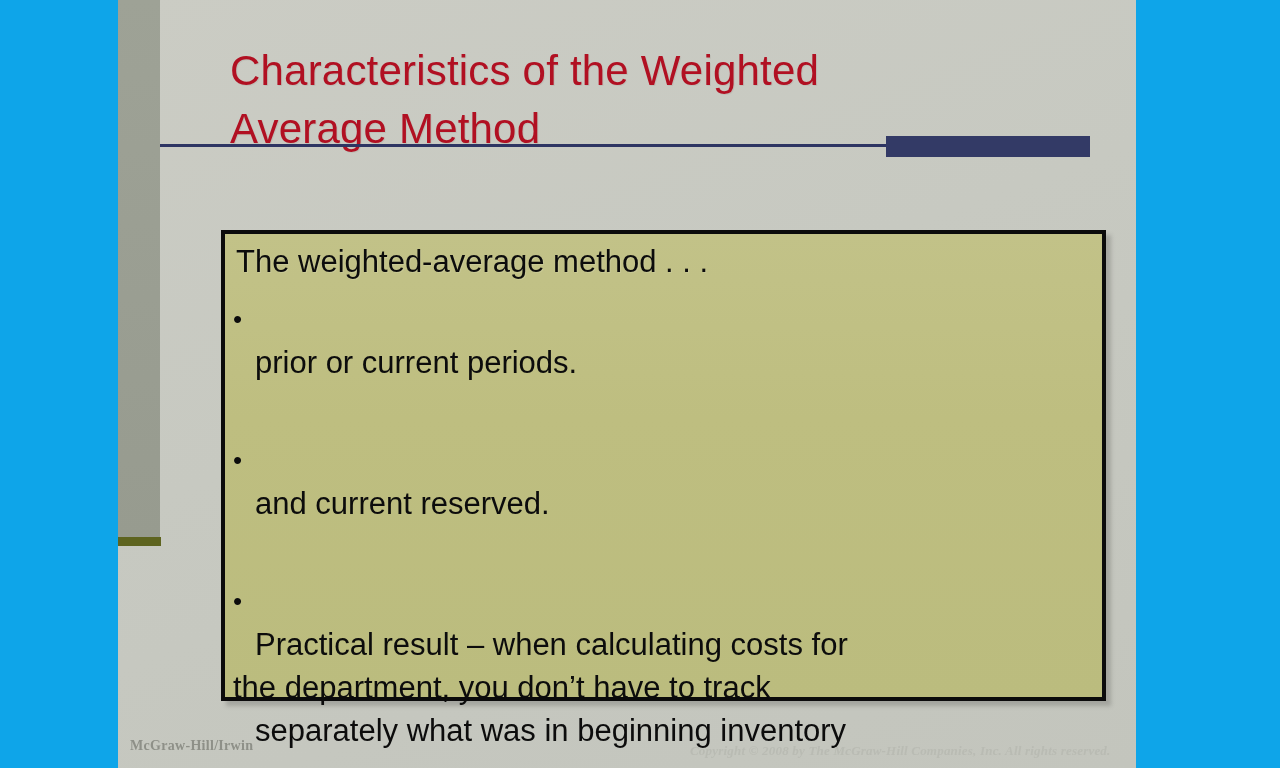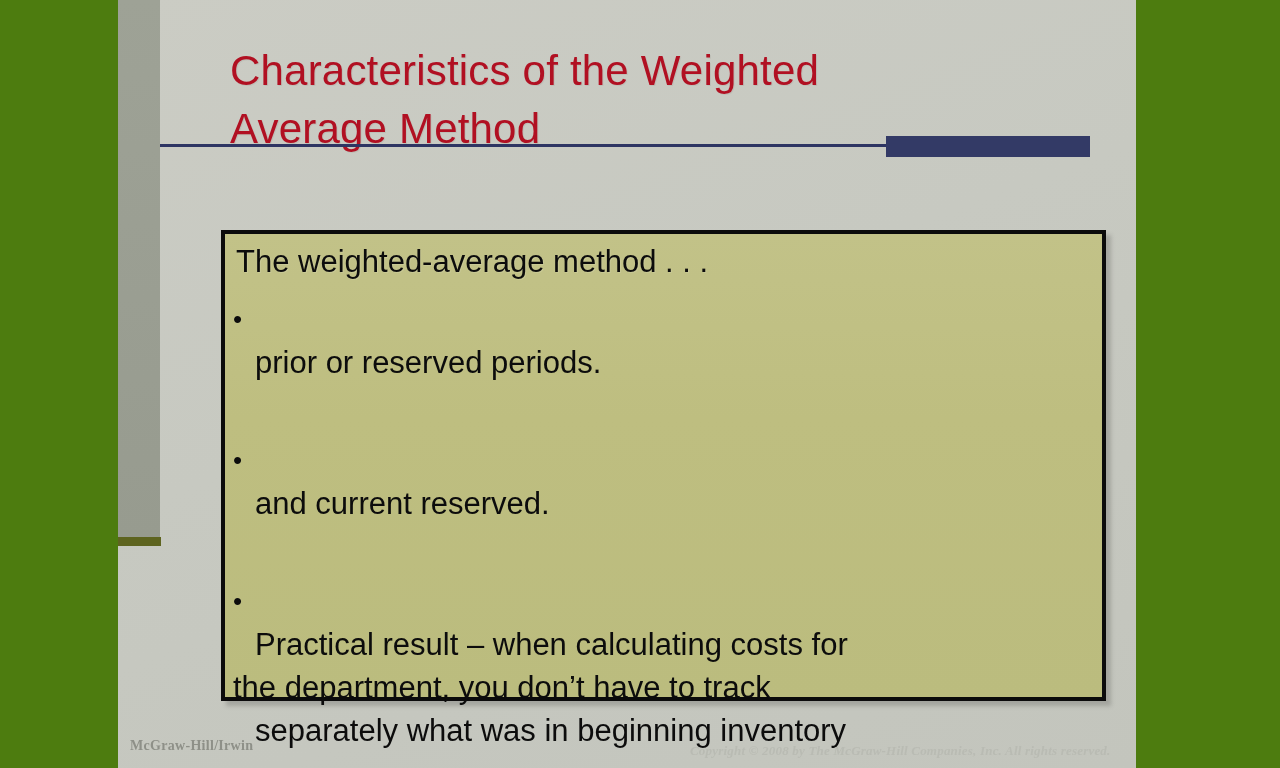--- a/index.html
+++ b/index.html
@@ -8,21 +8,21 @@
     background: #000000;
     width: 1280px;
     height: 768px;
     overflow: hidden;
   }
 
   #slide-root {
     position: relative;
     width: 1280px;
     height: 768px;
-    background: #4d7c0f;
+    background: #0ea5e9;
     font-family: "Liberation Sans", sans-serif;
   }
 
   
   .slide-canvas {
     position: absolute;
     left: 118px;
     top: 0px;
     width: 1018px;
     height: 768px;
@@ -175,21 +175,21 @@
     <div class="divider-block"></div>
 
     <div class="content-box">
       <div class="box-inner">
 
         <p class="lead-line">The weighted-average method . . .</p>
 
         <div class="bullet indent-hang">
           <span class="dot">•</span>
           <span class="btext">
-            <span class="cont">prior or reserved periods.</span>
+            <span class="cont">prior or current periods.</span>
           </span>
         </div>
 
         <div class="bullet indent-hang">
           <span class="dot">•</span>
           <span class="btext">
             <span class="cont">and current reserved.</span>
           </span>
         </div>
 

